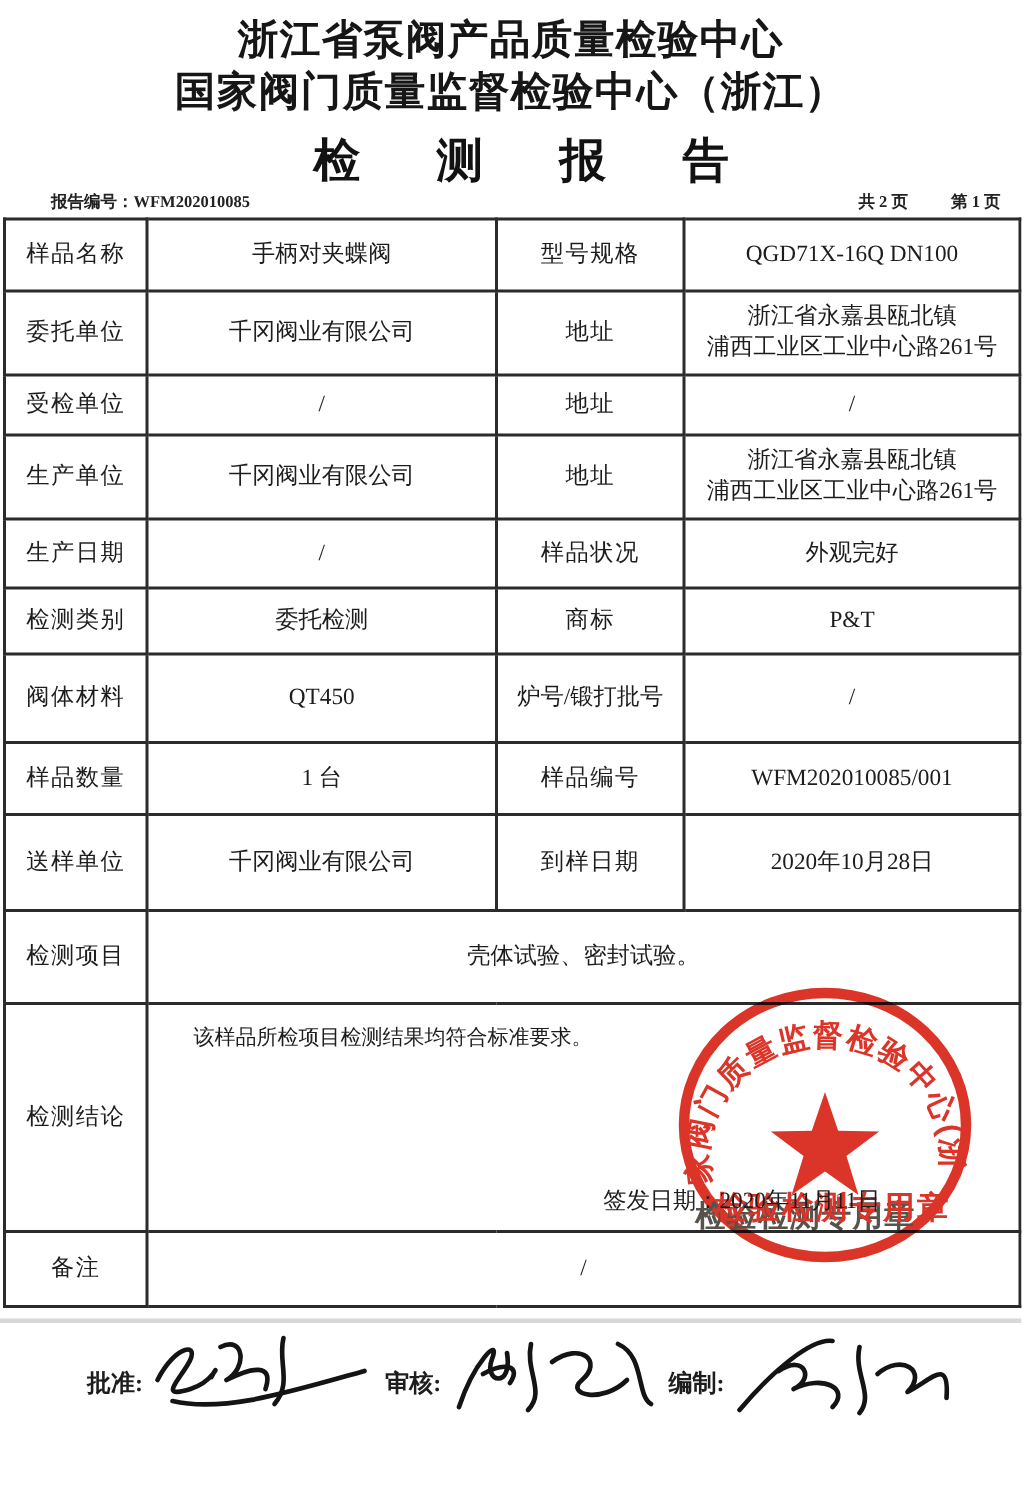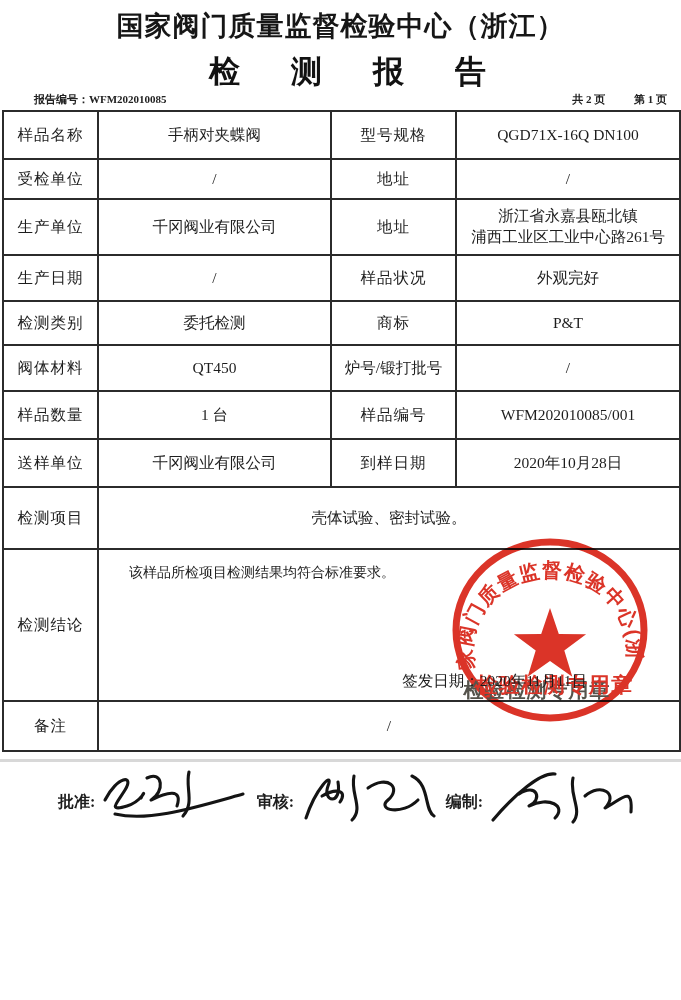--- a/index.html
+++ b/index.html
@@ -66,20 +66,21 @@
     margin-top:14px;
   }
   .sig-svg{margin-left:2px;}
 </style>
 </head>
 <body>
 
 <div class="page">
 
   <div class="hdr">
+    <div class="org-line">浙江省泵阀产品质量检验中心</div>
     <div class="org-line">国家阀门质量监督检验中心（浙江）</div>
     <div class="report-title">检　测　报　告</div>
     <div class="report-meta">
       <div>
         <span>报告编号：</span><span>WFM202010085</span>
       </div>
       <div class="pages">
         <span>共 2 页</span>
         <span>第 1 页</span>
       </div>
@@ -93,20 +94,27 @@
         <col style="width:125px">
         <col style="width:224px">
       </colgroup>
     <tbody>
       <tr style="height:48px">
         <td class="lbl">样品名称</td>
         <td>手柄对夹蝶阀</td>
         <td class="lbl">型号规格</td>
         <td>QGD71X-16Q DN100</td>
       </tr>
+      <tr style="height:56px">
+        <td class="lbl">委托单位</td>
+        <td>千冈阀业有限公司</td>
+        <td class="lbl">地址</td>
+        <td class="pre">浙江省永嘉县瓯北镇
+浦西工业区工业中心路261号</td>
+      </tr>
       <tr style="height:40px">
         <td class="lbl">受检单位</td>
         <td>/</td>
         <td class="lbl">地址</td>
         <td>/</td>
       </tr>
       <tr style="height:56px">
         <td class="lbl">生产单位</td>
         <td>千冈阀业有限公司</td>
         <td class="lbl">地址</td>
@@ -118,33 +126,33 @@
         <td>/</td>
         <td class="lbl">样品状况</td>
         <td>外观完好</td>
       </tr>
       <tr style="height:44px">
         <td class="lbl">检测类别</td>
         <td>委托检测</td>
         <td class="lbl">商标</td>
         <td>P&amp;T</td>
       </tr>
-      <tr style="height:46px">
+      <tr style="height:59px">
         <td class="lbl">阀体材料</td>
         <td>QT450</td>
         <td class="lbl" style="letter-spacing:0">炉号/锻打批号</td>
         <td>/</td>
       </tr>
       <tr style="height:48px">
         <td class="lbl">样品数量</td>
         <td>1 台</td>
         <td class="lbl">样品编号</td>
         <td>WFM202010085/001</td>
       </tr>
-      <tr style="height:48px">
+      <tr style="height:64px">
         <td class="lbl">送样单位</td>
         <td>千冈阀业有限公司</td>
         <td class="lbl">到样日期</td>
         <td>2020年10月28日</td>
       </tr>
       <tr style="height:62px">
         <td class="lbl">检测项目</td>
         <td colspan="3" class="tl">壳体试验、密封试验。</td>
       </tr>
       <tr style="height:152px">

